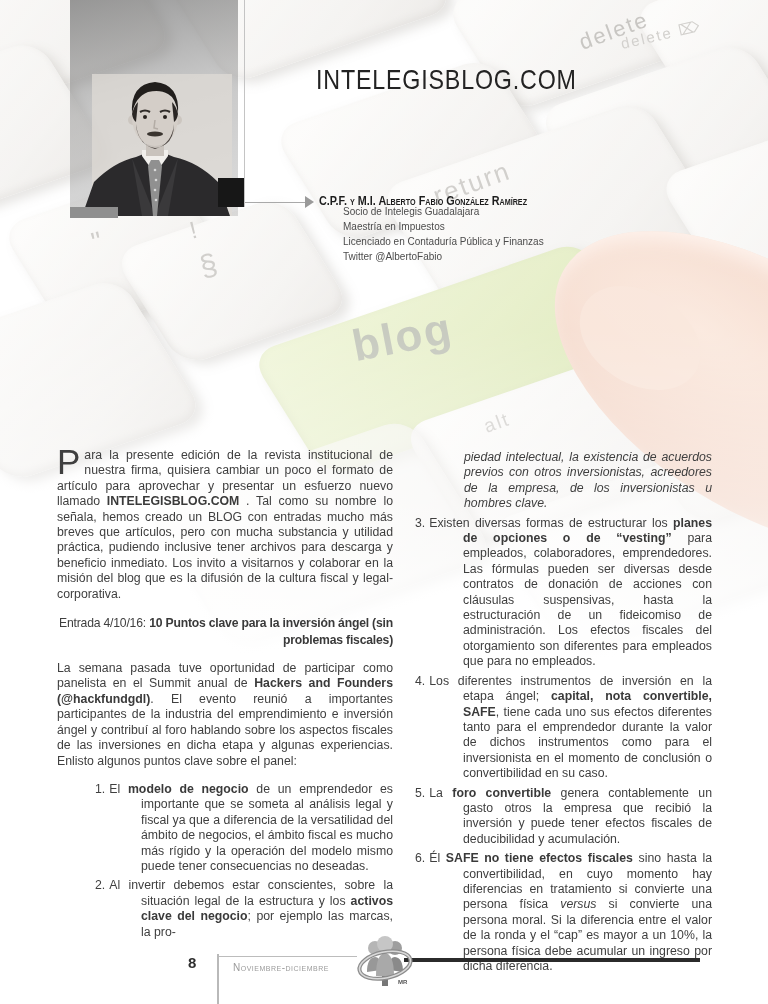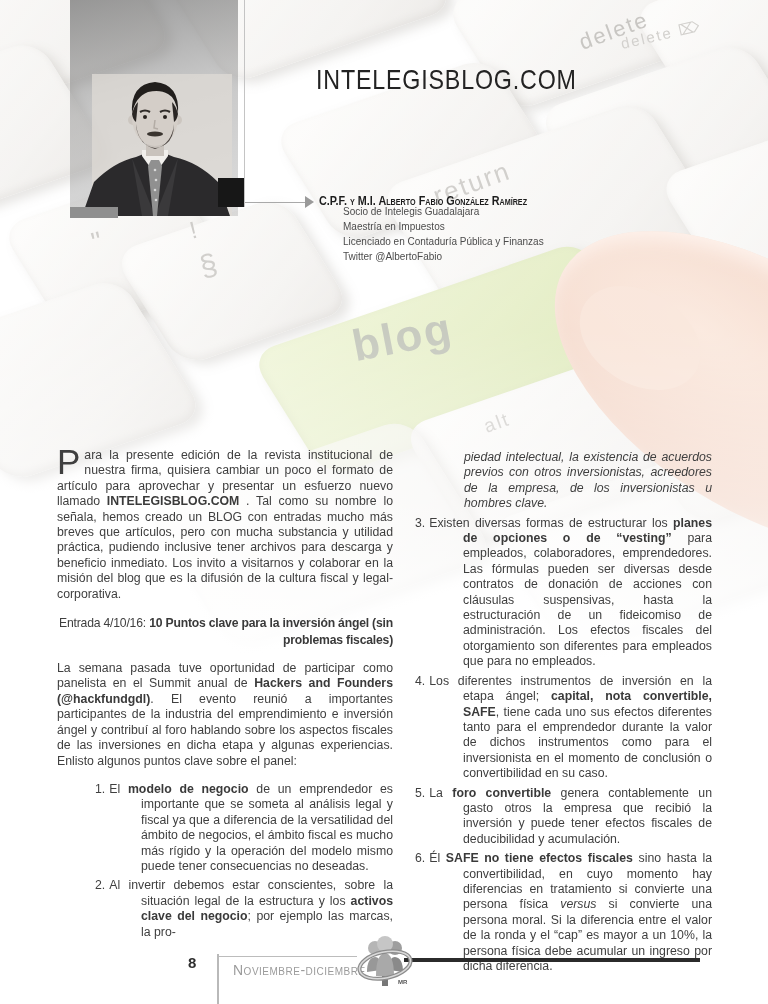--- a/index.html
+++ b/index.html
@@ -73,21 +73,21 @@
   .item{margin:4px 0 2px 0;}
   .col-left .item{padding-left:84px;text-indent:-46px;}
   .col-right .item{padding-left:50px;text-indent:-48px;}
   .cont{padding-left:51px;margin-bottom:4px;font-style:italic;}
   .num{padding-right:4px;}
   b{font-weight:700;color:#3a3a3a;}
   
   .pageno{position:absolute;left:188px;top:954px;font-size:15px;font-weight:700;color:#2e2e2e;}
   .foot-vline{position:absolute;left:217px;top:954px;width:2px;height:50px;background:#b9b9b9;}
   .foot-hline{position:absolute;left:219px;top:956px;width:138px;height:1px;background:#bcbcbc;}
-  .issue{position:absolute;left:233px;top:962px;font-size:14px;color:#9b9b9b;font-variant:small-caps;letter-spacing:.5px;}
+  .issue{position:absolute;left:233px;top:962px;font-size:10px;color:#9b9b9b;font-variant:small-caps;letter-spacing:.5px;}
   .thick-line{position:absolute;left:404px;top:958px;width:296px;height:4px;background:#2b2b2b;}
   .logo{position:absolute;left:355px;top:934px;width:60px;height:58px;}
 </style>
 </head>
 <body>
 
 <div class="page">
 
   <div class="kbd">
     <div class="key k1"></div>

